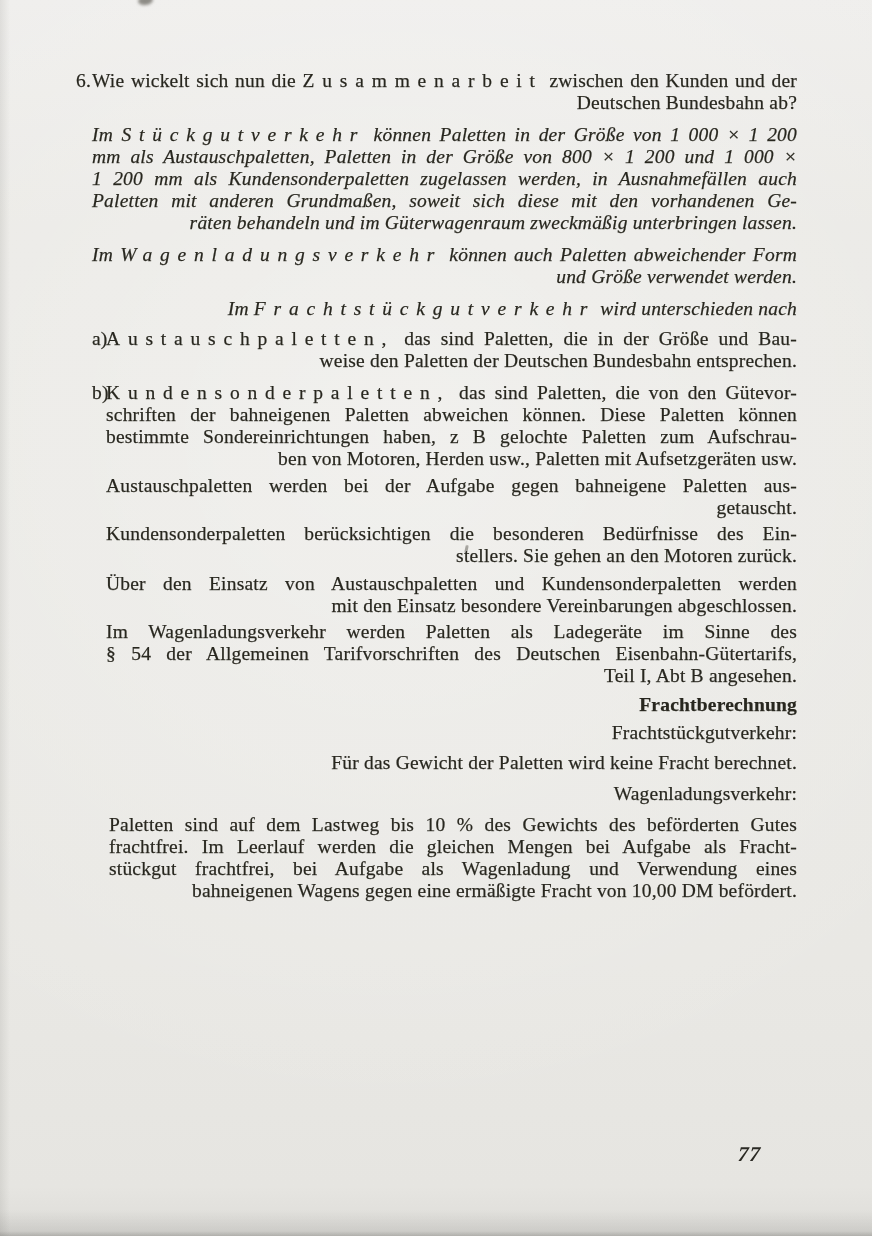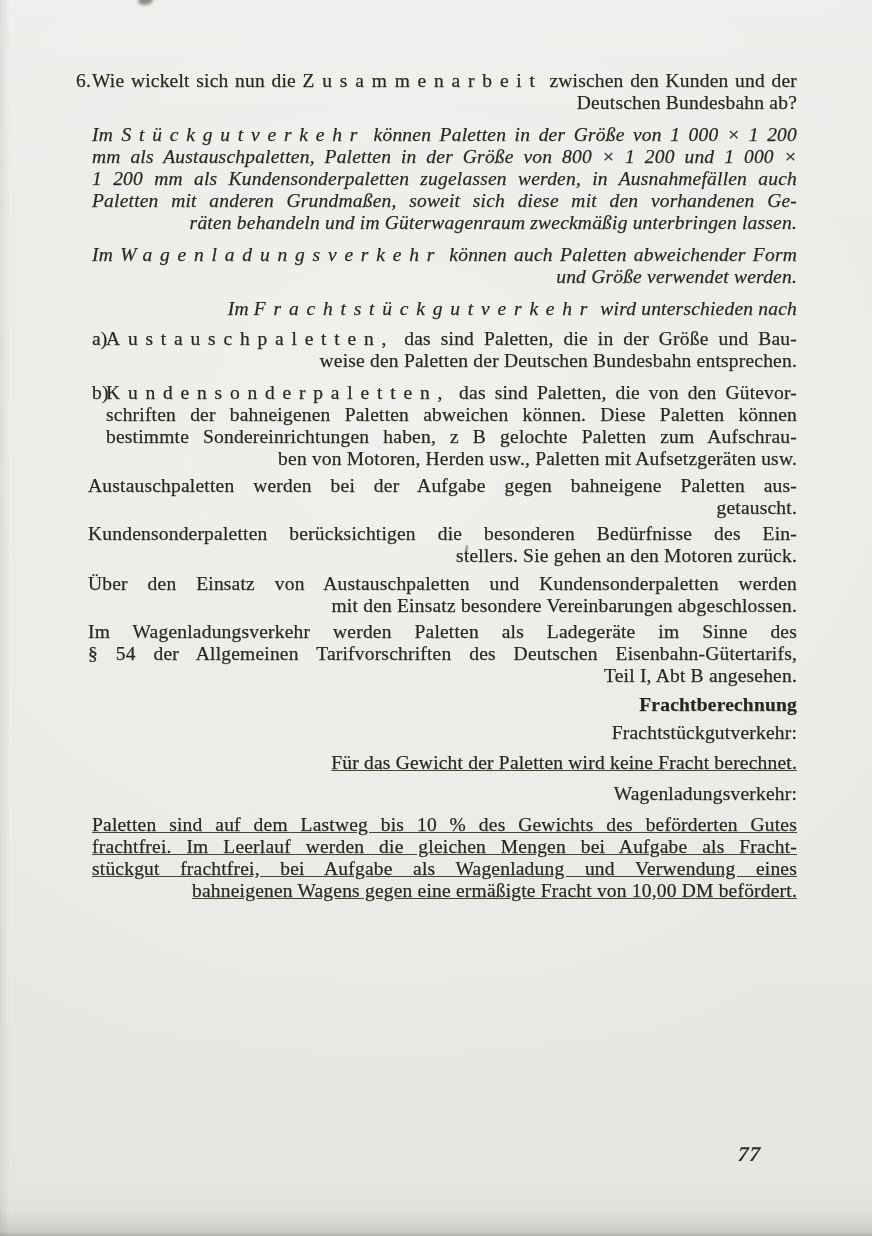--- a/index.html
+++ b/index.html
@@ -38,22 +38,22 @@
   .m4 { margin-top:4px; } .m5 { margin-top:5px; } .m6 { margin-top:6px; }
   .m7 { margin-top:7px;font-family:Liberation Serif, serif; } .m8 { margin-top:8px; } .m9 { margin-top:9px; }
 
   .flexrow { display:flex; align-items:flex-start; }
   .marker-num { width:16px; flex:0 0 16px; }
   .body-1 { flex:1; min-width:0; }
   .indent-1 { margin-left:16px;font-style:italic; }          
   .indent-h { margin-left:8px; }           
   .list { margin-left:16px; }
   .marker-ab { width:14px; flex:0 0 14px; }
-  .indent-2 { margin-left:12px; }          
-  .indent-2b { margin-left:16px;text-decoration:underline; }         
+  .indent-2 { margin-left:30px; }          
+  .indent-2b { margin-left:33px; }         
 
   .bold { font-weight:700; }
   .pagenum {
     position:absolute; left:738px; top:1142px;
     font-size:21px; font-weight:700; font-style:italic;
     letter-spacing:1px; color:#2b2a24;
     transform:skewX(-4deg);
   }
 </style>
 </head>

